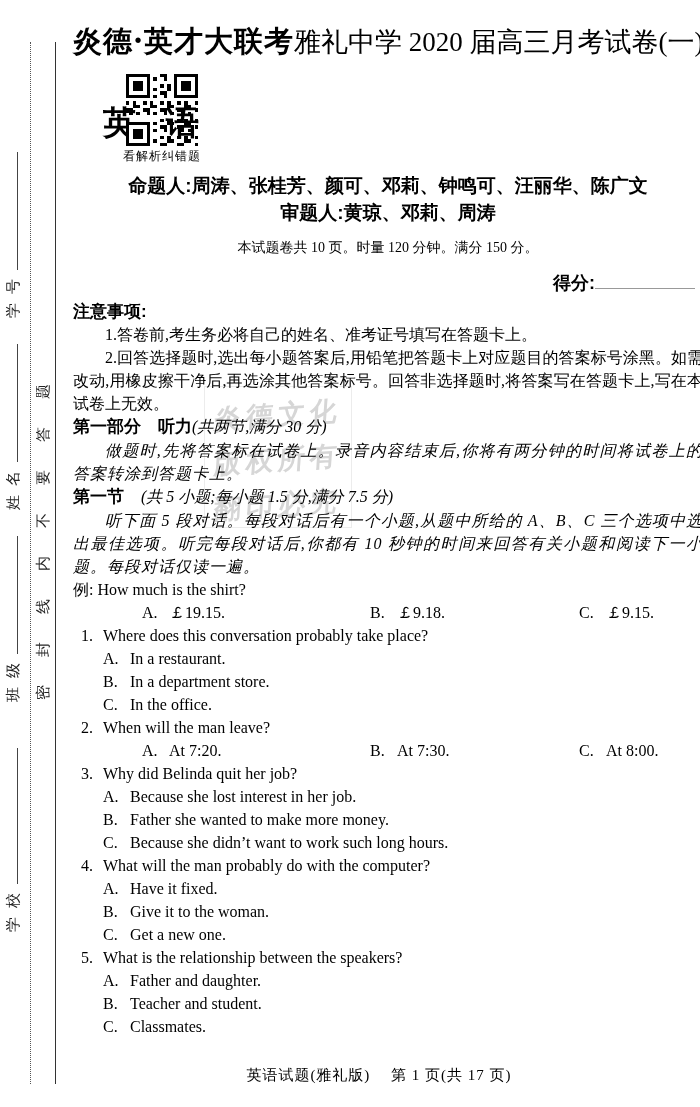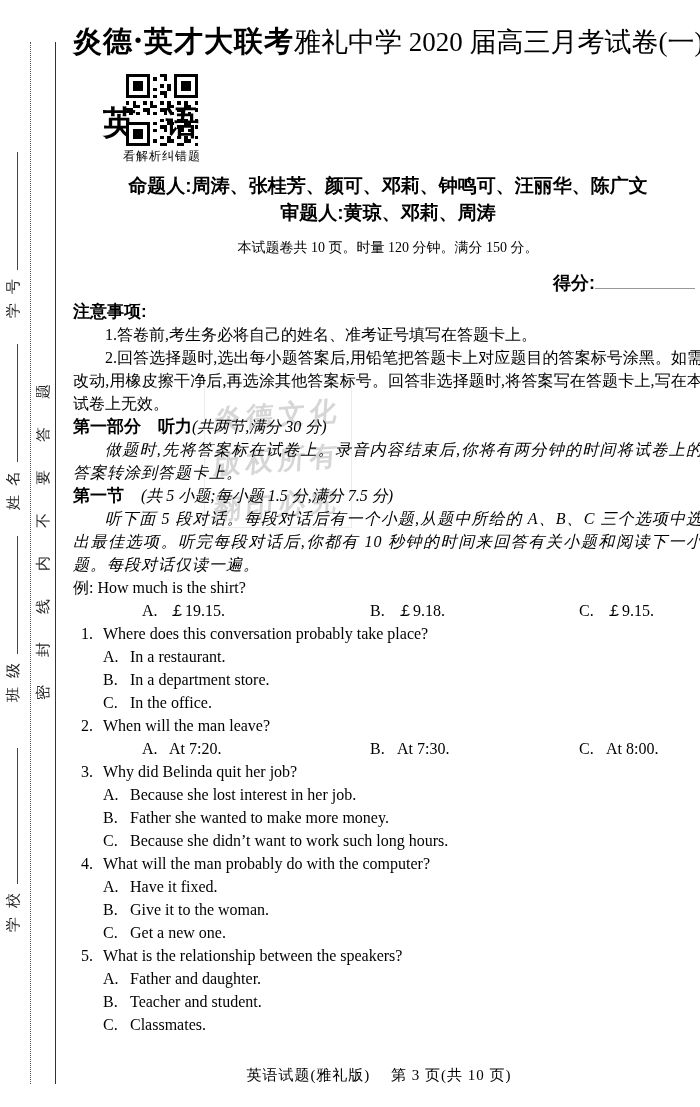--- a/index.html
+++ b/index.html
@@ -62,21 +62,21 @@
   .score-blank { display:inline-block; width:100px; height:18px;
     border-bottom:1.5px solid #999; }
   
   .body { margin-top:3px; font-size:16px; line-height:23px; text-align:justify; }
   .body p { margin:0; }
   .h-notice { font-weight:bold; font-size:17px;
     font-family:"Liberation Sans","DejaVu Sans",sans-serif; }
   .indent { text-indent:2em; }
   .part-head { font-size:17px; }
   .part-head .hd { font-weight:bold;
-    font-family:Liberation Sans, sans-serif; }
+    font-family:Liberation Mono, monospace; }
   .part-head .note { font-size:16px; font-style:italic; }
   .kai { font-style:italic; letter-spacing:1px; }
   .example-prompt { }
   .opt-row { margin-left:33px; }
   .opt-row .opt-cell { display:inline-block;margin-left:36px; }
   .opt-row .col0 { width:192px; } .opt-row .col1 { width:173px; }
   .opt-label { display:inline-block; min-width:27px; }
   .opt-line { margin-left:30px; }
   .q-line .q-num { display:inline-block; min-width:22px; margin-left:8px; }
   
@@ -256,14 +256,14 @@
           <div class="question">
     <div class="q-line"><span class="q-num">5.</span><span class="q-text">What is the relationship between the speakers?</span></div>
   <div class="opt-line"><span class="opt-label">A.</span><span class="opt-text">Father and daughter.</span></div>
             <div class="opt-line"><span class="opt-label">B.</span><span class="opt-text">Teacher and student.</span></div>
             <div class="opt-line"><span class="opt-label">C.</span><span class="opt-text">Classmates.</span></div>
           </div>
         </div>
     </div>
   </div>
 
-  <div class="footer">英语试题(雅礼版)　 第 3 页(共 10 页)</div>
+  <div class="footer">英语试题(雅礼版)　 第 1 页(共 17 页)</div>
 </div>
 
 </body></html>

